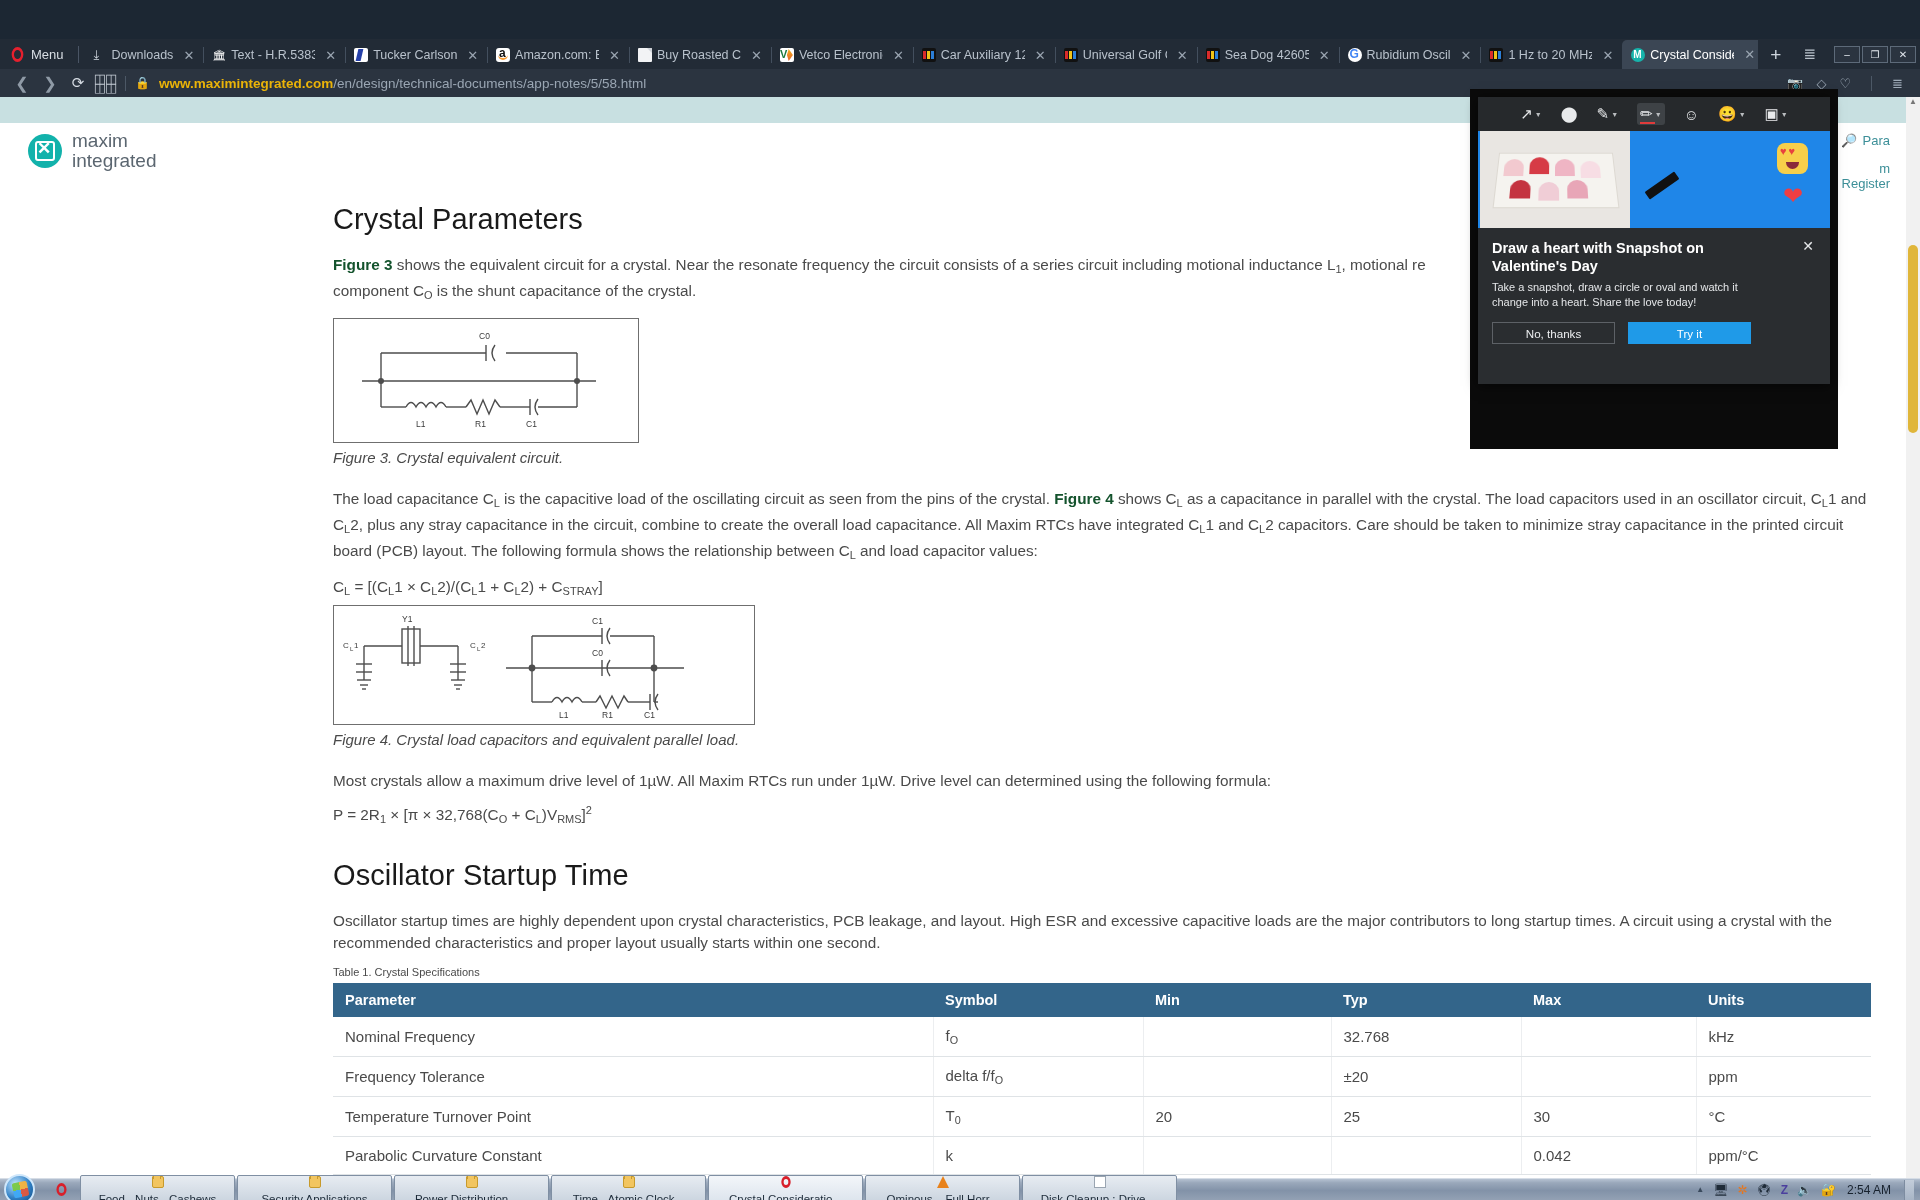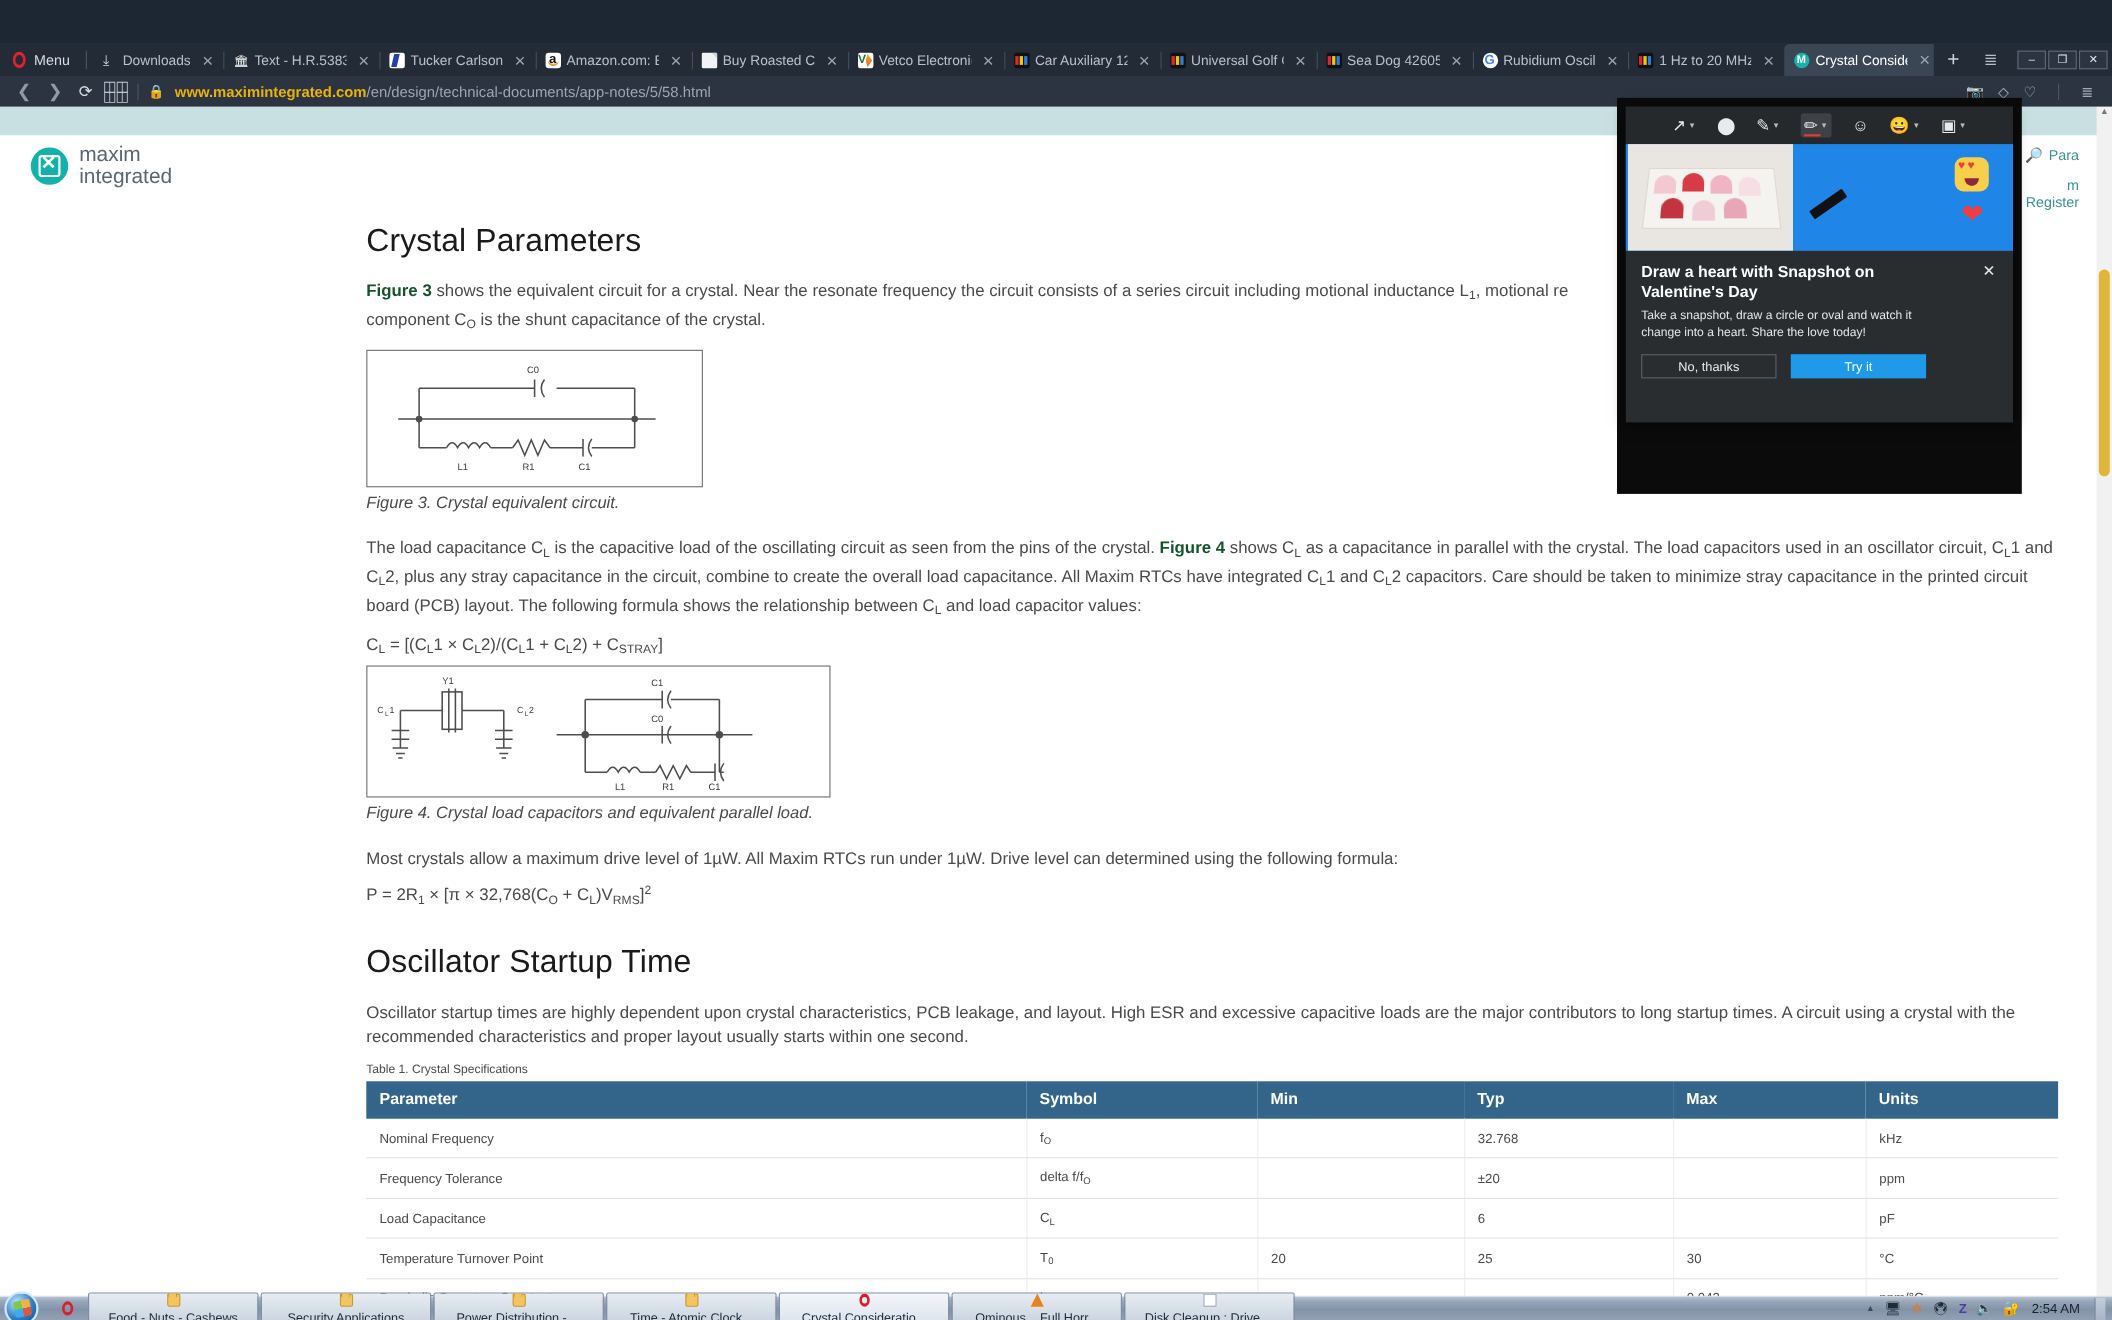--- a/index.html
+++ b/index.html
@@ -99,21 +99,21 @@
   h1.sec.second { margin-top:34px; }
   p.body { font-size:15.3px; line-height:22px; color:#4a4a4a; margin:0 0 12px 0; }
   p.body b { color:#14532d; }
   .formula { font-size:15.3px; color:#4a4a4a; margin:9px 0 6px 0; }
   .figcap { font-style:italic; font-size:15px; color:#4a4a4a; margin:6px 0 22px 0; }
   .figbox { border:1px solid #6f6f6f; background:#fff; margin:8px 0 0 0; position:relative; }
   .tbl-cap { font-size:11px; color:#4a4a4a; margin:10px 0 5px 0;}
 
   table.spec { border-collapse:collapse; width:1538px; table-layout:fixed; }
   table.spec th { background:#33658a; color:#fff; font-size:14.5px; text-align:left; padding:9px 12px; font-weight:bold; }
-  table.spec td { font-size:12px; color:#4a4a4a; padding:10px 12px; border-bottom:1px solid #dfe3e6; border-right:1px solid #eceef0;}
+  table.spec td { font-size:15px; color:#4a4a4a; padding:10px 12px; border-bottom:1px solid #dfe3e6; border-right:1px solid #eceef0;}
   table.spec td:last-child { border-right:none; }
   sub { font-size:72%; vertical-align:-0.28em; }
   sup { font-size:72%; vertical-align:0.5em; }
 
   
   .pscroll { position:absolute; right:0; top:0; width:14px; height:1120px; background:#f1f1f1;}
   .pscroll .thumb { position:absolute; left:2px; top:148px; width:10px; height:188px; background:#e0b63a; border-radius:5px;}
   .pscroll .up, .pscroll .dn { position:absolute; left:0; width:14px; height:14px; color:#777; font-size:8px; text-align:center;}
   .pscroll .up{top:0;} .pscroll .dn{bottom:0;}
 
@@ -486,28 +486,20 @@
               </tr>
               <tr>
                 <td>Frequency Tolerance</td>
                 <td>delta f/f<sub>O</sub></td>
                 <td></td>
                 <td>±20</td>
                 <td></td>
                 <td>ppm</td>
               </tr>
               <tr>
-                <td>Load Capacitance</td>
-                <td>C<sub>L</sub></td>
-                <td></td>
-                <td>6</td>
-                <td></td>
-                <td>pF</td>
-              </tr>
-              <tr>
                 <td>Temperature Turnover Point</td>
                 <td>T<sub>0</sub></td>
                 <td>20</td>
                 <td>25</td>
                 <td>30</td>
                 <td>°C</td>
               </tr>
               <tr>
                 <td>Parabolic Curvature Constant</td>
                 <td>k</td>

